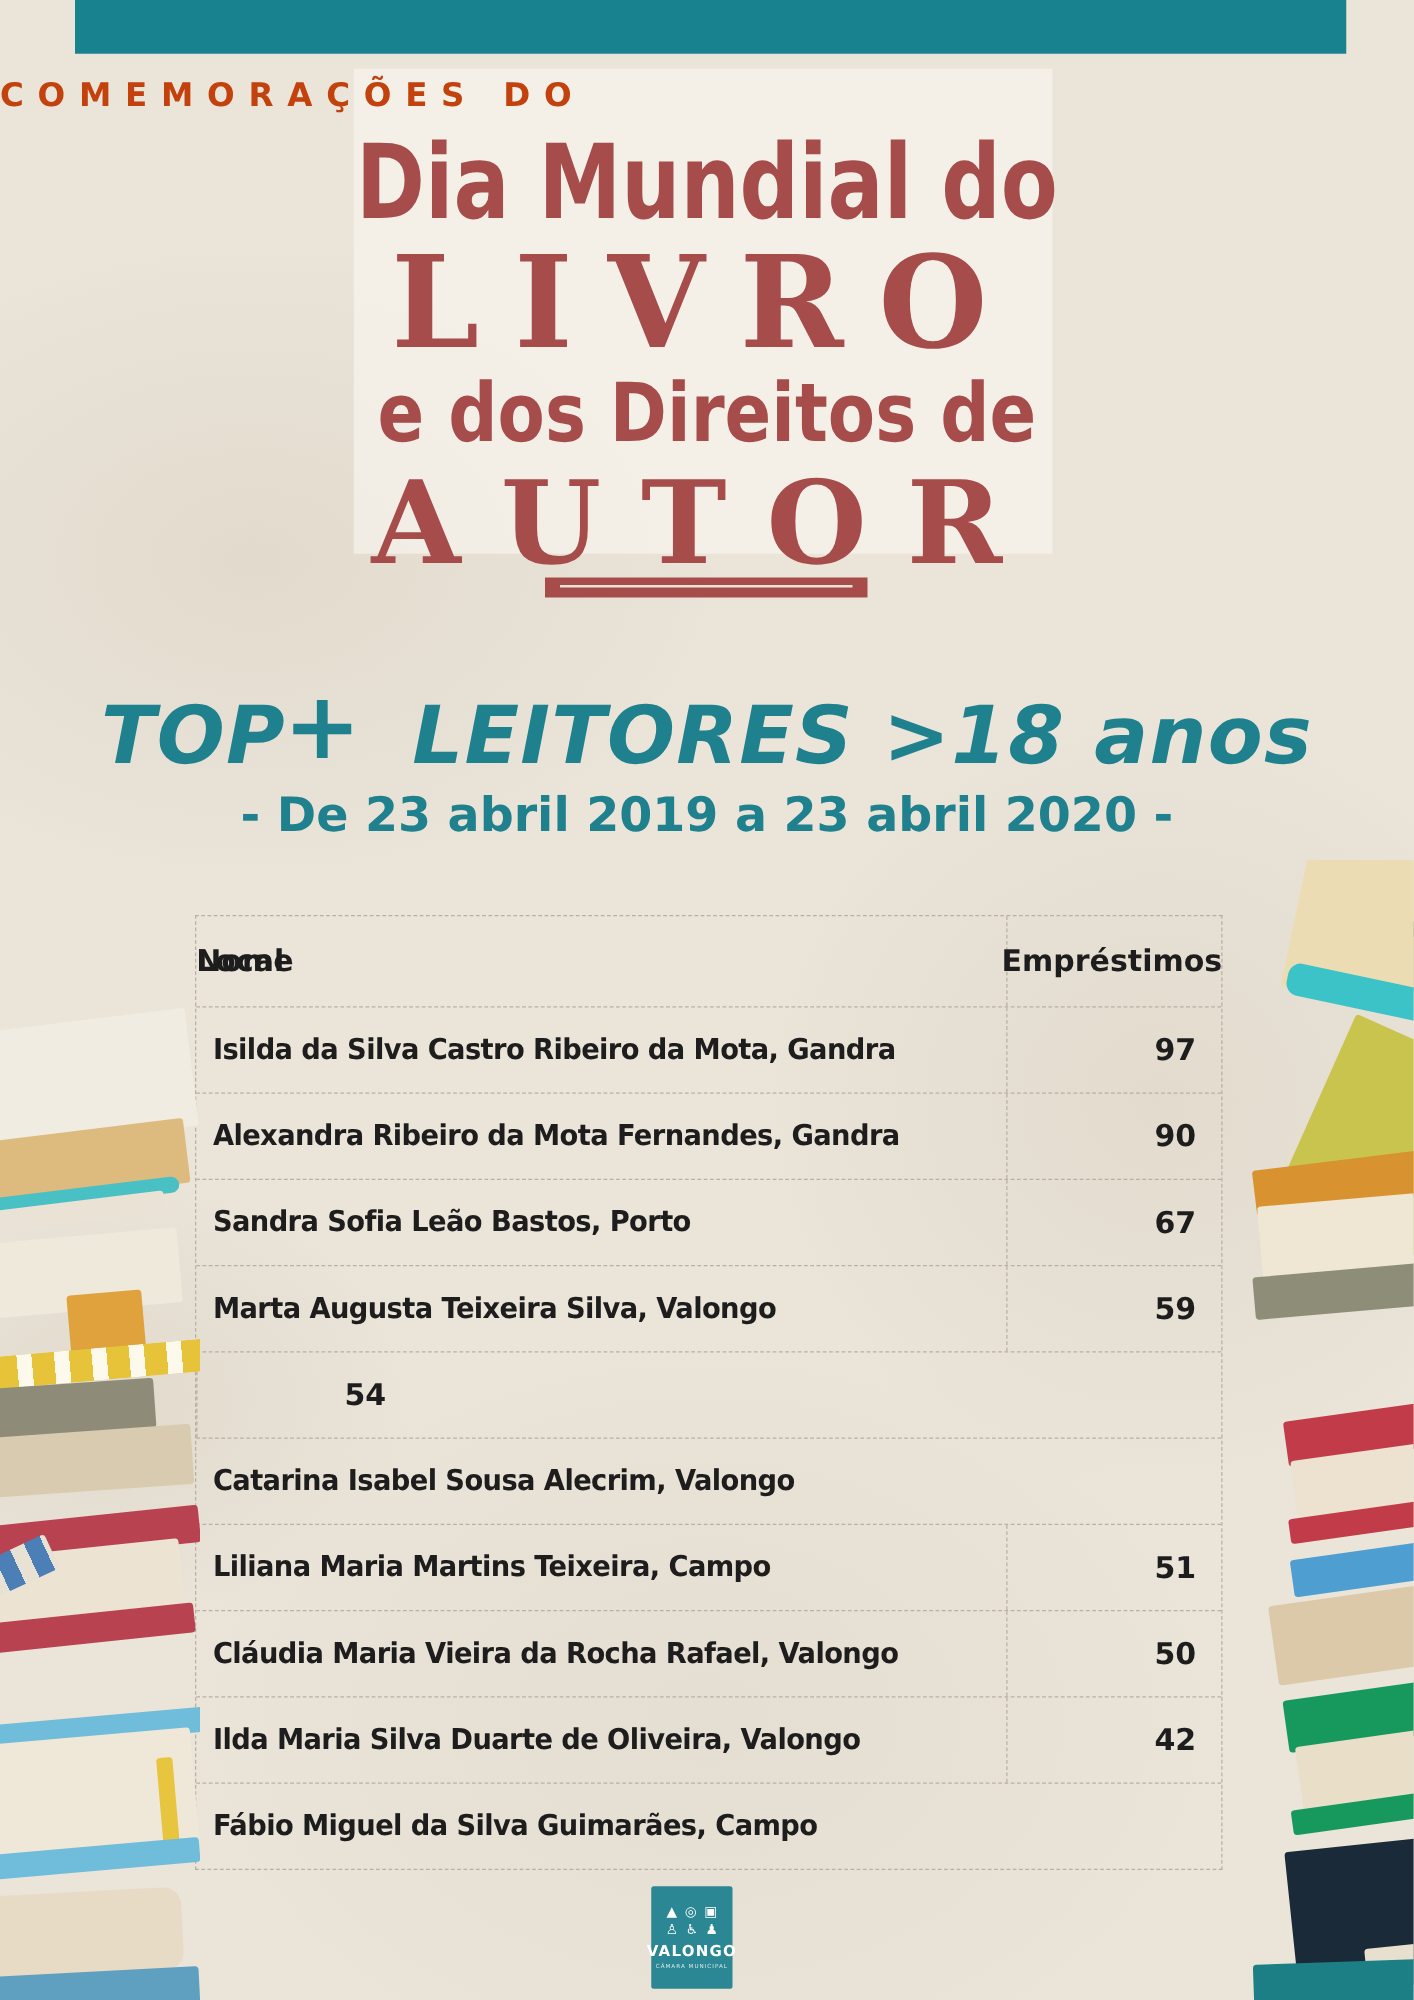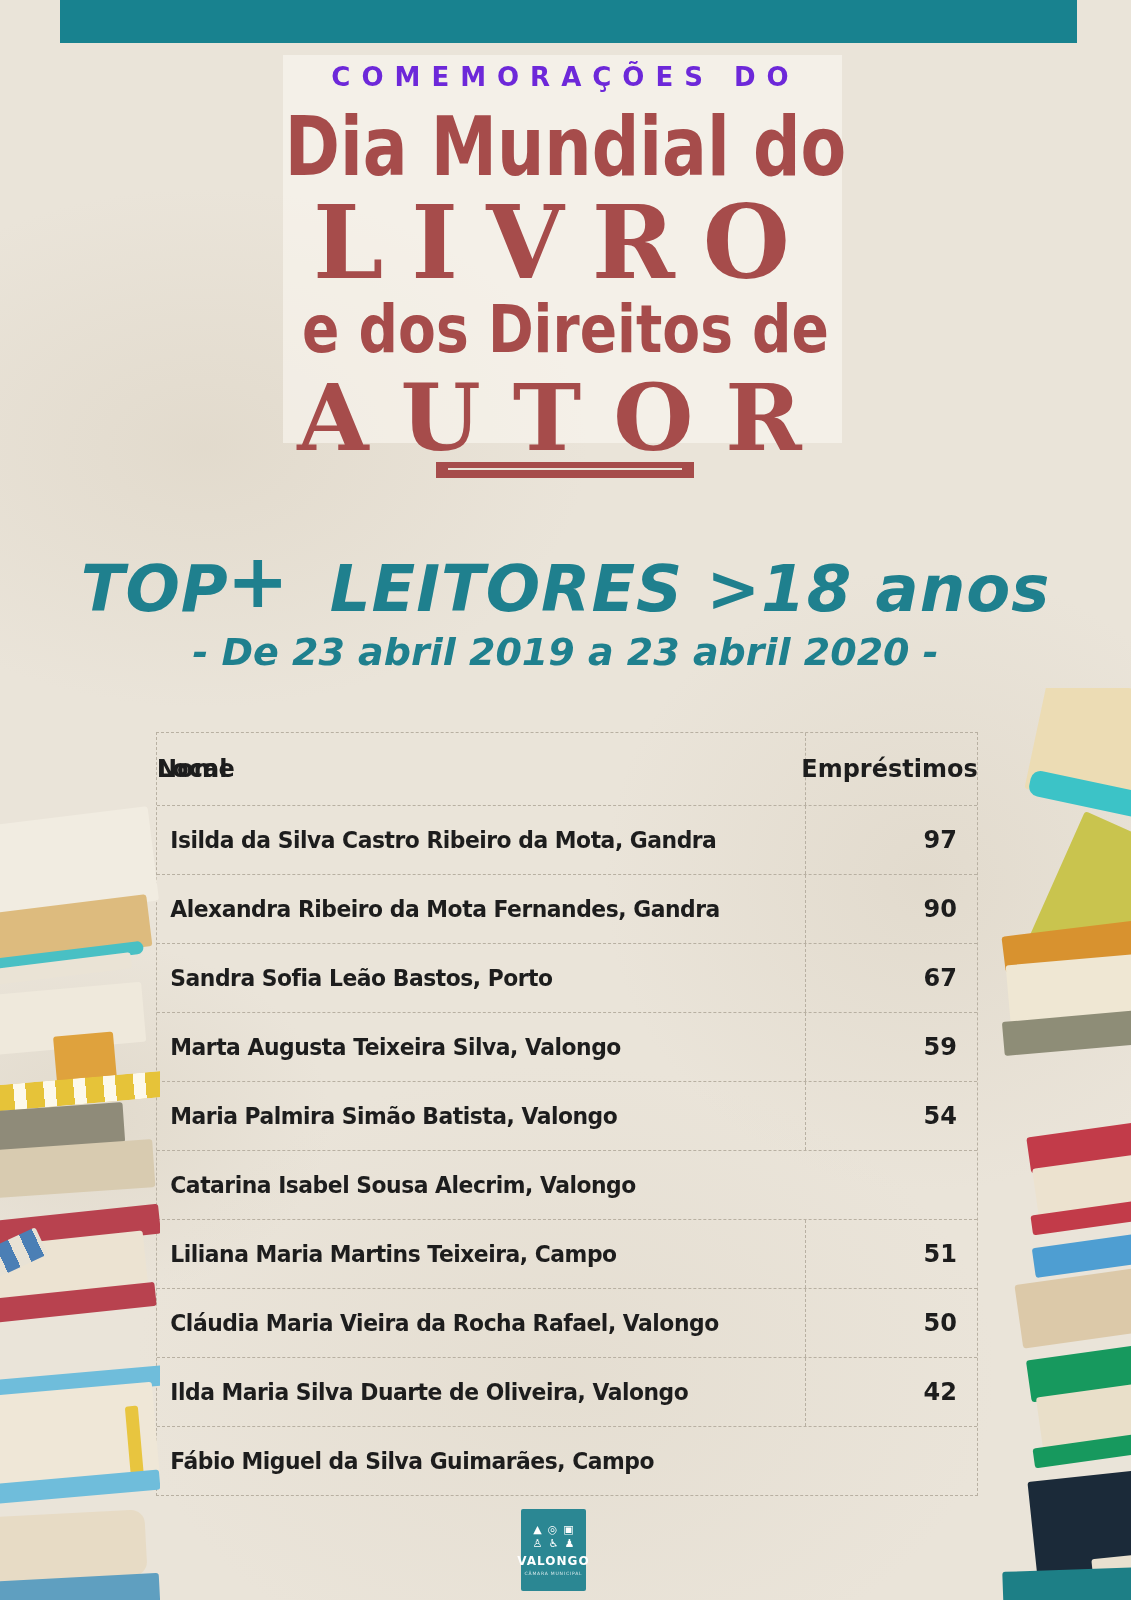--- a/index.html
+++ b/index.html
@@ -15,22 +15,22 @@
   }
   .abs{position:absolute;}
 
   
   .top-bar{left:60px;top:0;width:1017px;height:43px;background:#18828f;}
 
   
   .title-panel{left:283px;top:55px;width:559px;height:388px;background:rgba(250,247,240,.62);}
 
   .kicker{
-    left:0;top:62px;width:1131px;text-align:center;
-    color:#6d28d9;font-weight:bold;font-size:26px;letter-spacing:11px;
+    left:0;top:62px;width:1131px;
+    color:#c2410c;font-weight:bold;font-size:26px;letter-spacing:11px;
   }
   .script-line{
     left:0;width:1131px;text-align:center;color:#a64c4b;font-weight:bold;white-space:nowrap;
   }
   .line1{top:98px;font-size:70px;transform:scale(.95,1.18);transform-origin:top center;}
   .line3{top:292px;font-size:58px;transform:scale(.95,1.12);transform-origin:top center;}
   .slab-line{
     left:0;width:1131px;text-align:center;color:#a64c4b;
     font-family:"DejaVu Serif", serif;font-weight:bold;white-space:nowrap;
   }
@@ -41,21 +41,21 @@
 
   
   .heading{
     left:0;top:542px;width:1131px;text-align:center;color:#1f808e;
     font-style:italic;font-weight:bold;font-size:64px;white-space:nowrap;letter-spacing:1px;
   }
   .heading .plus{font-size:74px;position:relative;top:-4px;left:-2px;}
   .heading .rest{margin-left:38px;}
   .subheading{
     left:0;top:630px;width:1131px;text-align:center;color:#1f808e;
-    font-style:italic;font-weight:bold;font-size:38px;white-space:nowrap;
+    font-weight:bold;font-size:38px;white-space:nowrap;
   }
 
   
   .readers-table{
     left:156px;top:732px;width:820px;
     border:1px dashed #b8b0a2;color:#1d1d1d;
   }
   .trow,.thead{display:flex;align-items:center;}
   .thead{height:72px;font-weight:bold;font-size:24px;}
   .trow{height:68px;border-top:1px dashed #b8b0a2;font-weight:bold;font-size:23px;}
@@ -176,23 +176,20 @@
   </div>
   <div class="trow">
     <div class="name-cell">
         <span class="row-name-text">Marta Augusta Teixeira Silva, Valongo</span>
       </div>
     <div class="loans-cell">
         <span class="row-loans-text">59</span>
       </div>
   </div>
   <div class="trow">
-    <div class="name-cell">
-        <span class="row-name-text">Maria Palmira Simão Batista, Valongo</span>
-      </div>
     <div class="loans-cell">
         <span class="row-loans-text">54</span>
       </div>
   </div>
   <div class="trow">
     <div class="name-cell">
         <span class="row-name-text">Catarina Isabel Sousa Alecrim, Valongo</span>
       </div>
   </div>
   <div class="trow">

